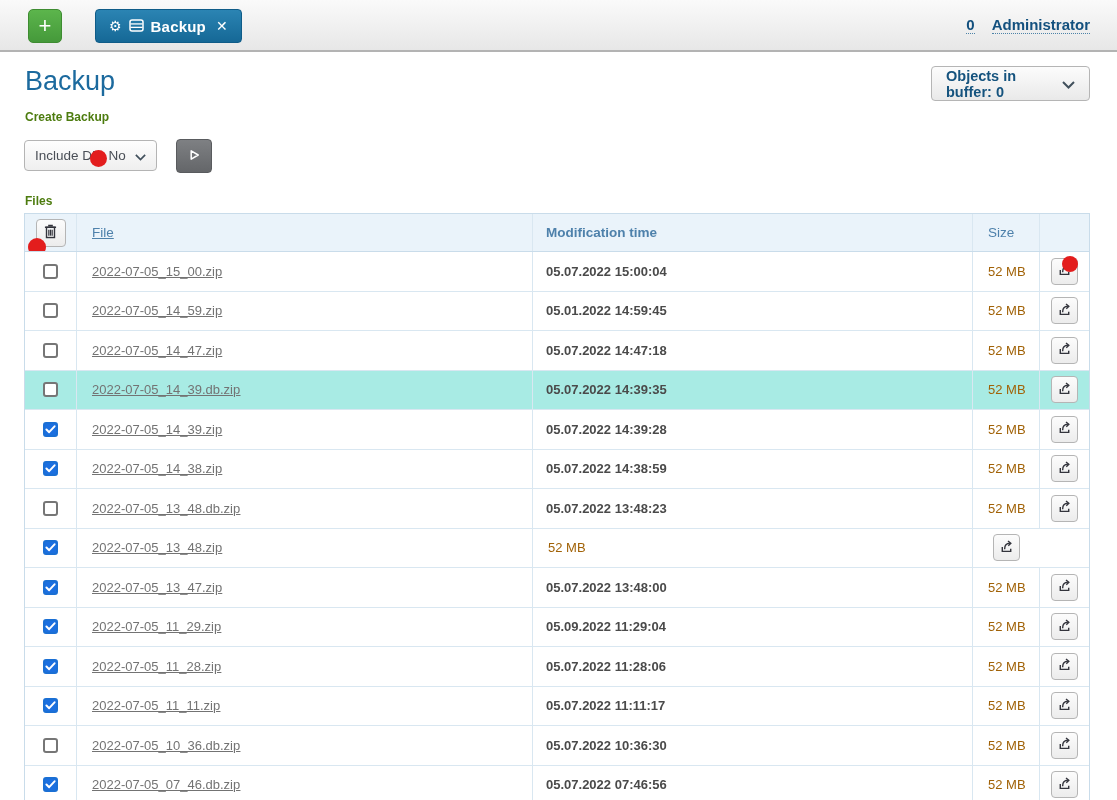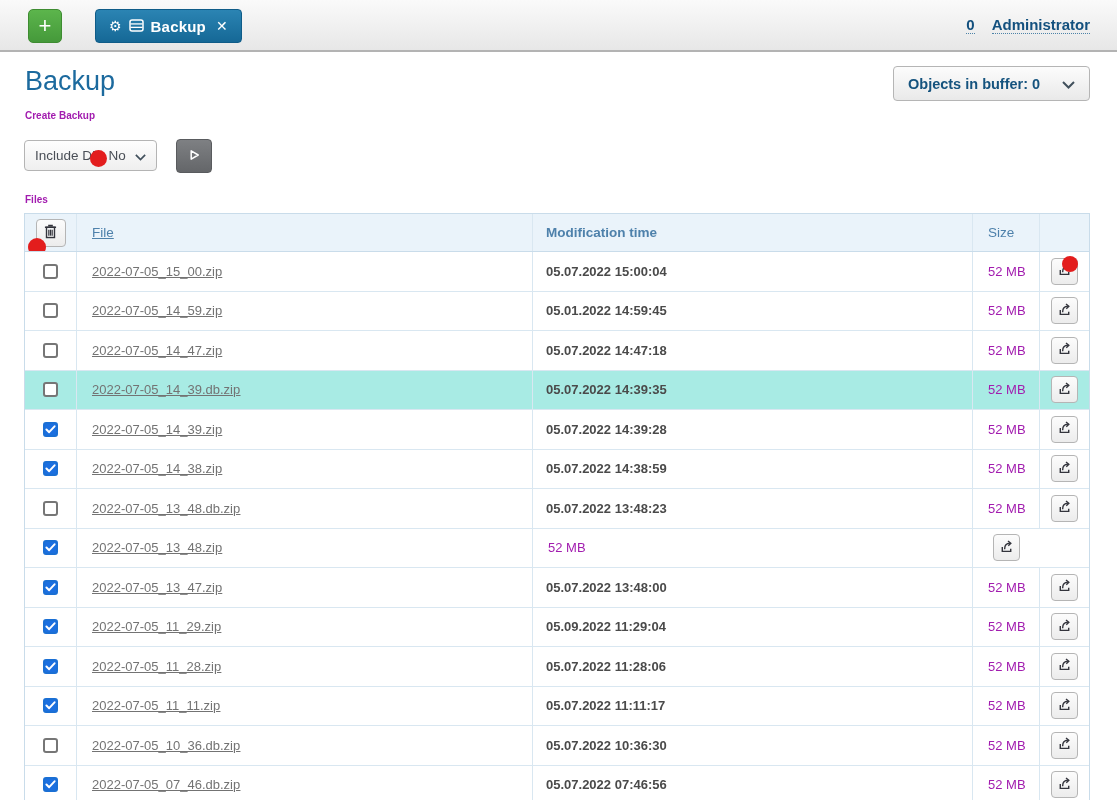--- a/index.html
+++ b/index.html
@@ -18,26 +18,26 @@
     border:1px solid #0f5c88; border-radius:4px; color:#fff; }
   .tab .glyph { font-size:14px; line-height:1; color:#fff; }
   .tab-label { font-size:15px; font-weight:bold; letter-spacing:.2px; }
   .tab-close { font-size:14px; cursor:pointer; margin-left:3px; }
   .user-links { position:absolute; right:27px; top:16px; display:flex; gap:17px; }
   .user-links a { color:#13507e; font-size:15px; font-weight:bold; text-decoration:none;
     border-bottom:1px dotted #4d83a8; cursor:pointer; }
 
   
   .title { position:absolute; left:25px; top:66px; font-size:27px; font-weight:400; color:#1c6a9e; }
-  .buffer-btn { position:absolute; right:27px; top:66px; width:197px; height:35px;
+  .buffer-btn { position:absolute; right:27px; top:66px; width:159px; height:35px;
     background:linear-gradient(#fcfcfc,#e9e9e9); border:1px solid #b5b5b5; border-radius:4px;
     display:flex; align-items:center; justify-content:space-between; padding:0 14px; cursor:pointer; }
   .buffer-label { color:#15537e; font-size:14.5px; font-weight:bold; }
 
-  .section-label { position:absolute; left:25px; font-size:10px; font-weight:bold; color:#a21caf; }
+  .section-label { position:absolute; left:25px; font-size:12px; font-weight:bold; color:#4d7c0f; }
   .lbl-create { top:110px; }
   .lbl-files  { top:194px; }
 
   
   .db-select { position:absolute; left:24px; top:140px; width:133px; height:31px;
     background:linear-gradient(#fdfdfd,#efefef); border:1px solid #b4b4b4; border-radius:4px;
     display:flex; align-items:center; justify-content:space-between; padding:0 10px; cursor:pointer; }
   .db-select-value { font-size:13.5px; color:#4a4f57; white-space:nowrap; }
   .run-btn { position:absolute; left:176px; top:139px; width:36px; height:34px;
     background:linear-gradient(#7e8083,#646669); border:1px solid #595b5e; border-radius:4px;
@@ -48,21 +48,21 @@
     border:1px solid #c9dcea; border-bottom:none; font-size:13px; }
   .tr { display:grid; grid-template-columns:52px 456px 440px 67px 1fr; height:39.5px;
     border-bottom:1px solid #d9e7f1; background:#fff; }
   .tr.header { height:38px; background:#eaf3fa; border-bottom:1px solid #c9dcea; }
   .tr.highlight { background:#a8ebe4;text-align:center; }
   .td { display:flex; align-items:center; border-right:1px solid #d9e7f1; overflow:hidden; }
   .td:last-child { border-right:none; }
   .td-check { justify-content:center; }
   .td-file  { padding-left:15px;text-decoration:underline; }
   .td-time  { padding-left:13px; color:#4a4a4a;font-weight:bold; }
-  .td-size  { padding-left:15px; color:#a21caf; }
+  .td-size  { padding-left:15px; color:#a16207; }
   .td-act   { justify-content:center; }
   .th { color:#4e81ab; font-size:13.5px; }
   .filelink { color:#737373; text-decoration:underline; cursor:pointer; }
 
   .iconbtn { position:relative; background:linear-gradient(#fcfcfc,#ececec);
     border:1px solid #b5b5b5; border-radius:4px; display:flex; align-items:center;
     justify-content:center; cursor:pointer; }
   .del-btn { width:30px; height:28px; }
   .act-btn { width:27px; height:27px; }
 

